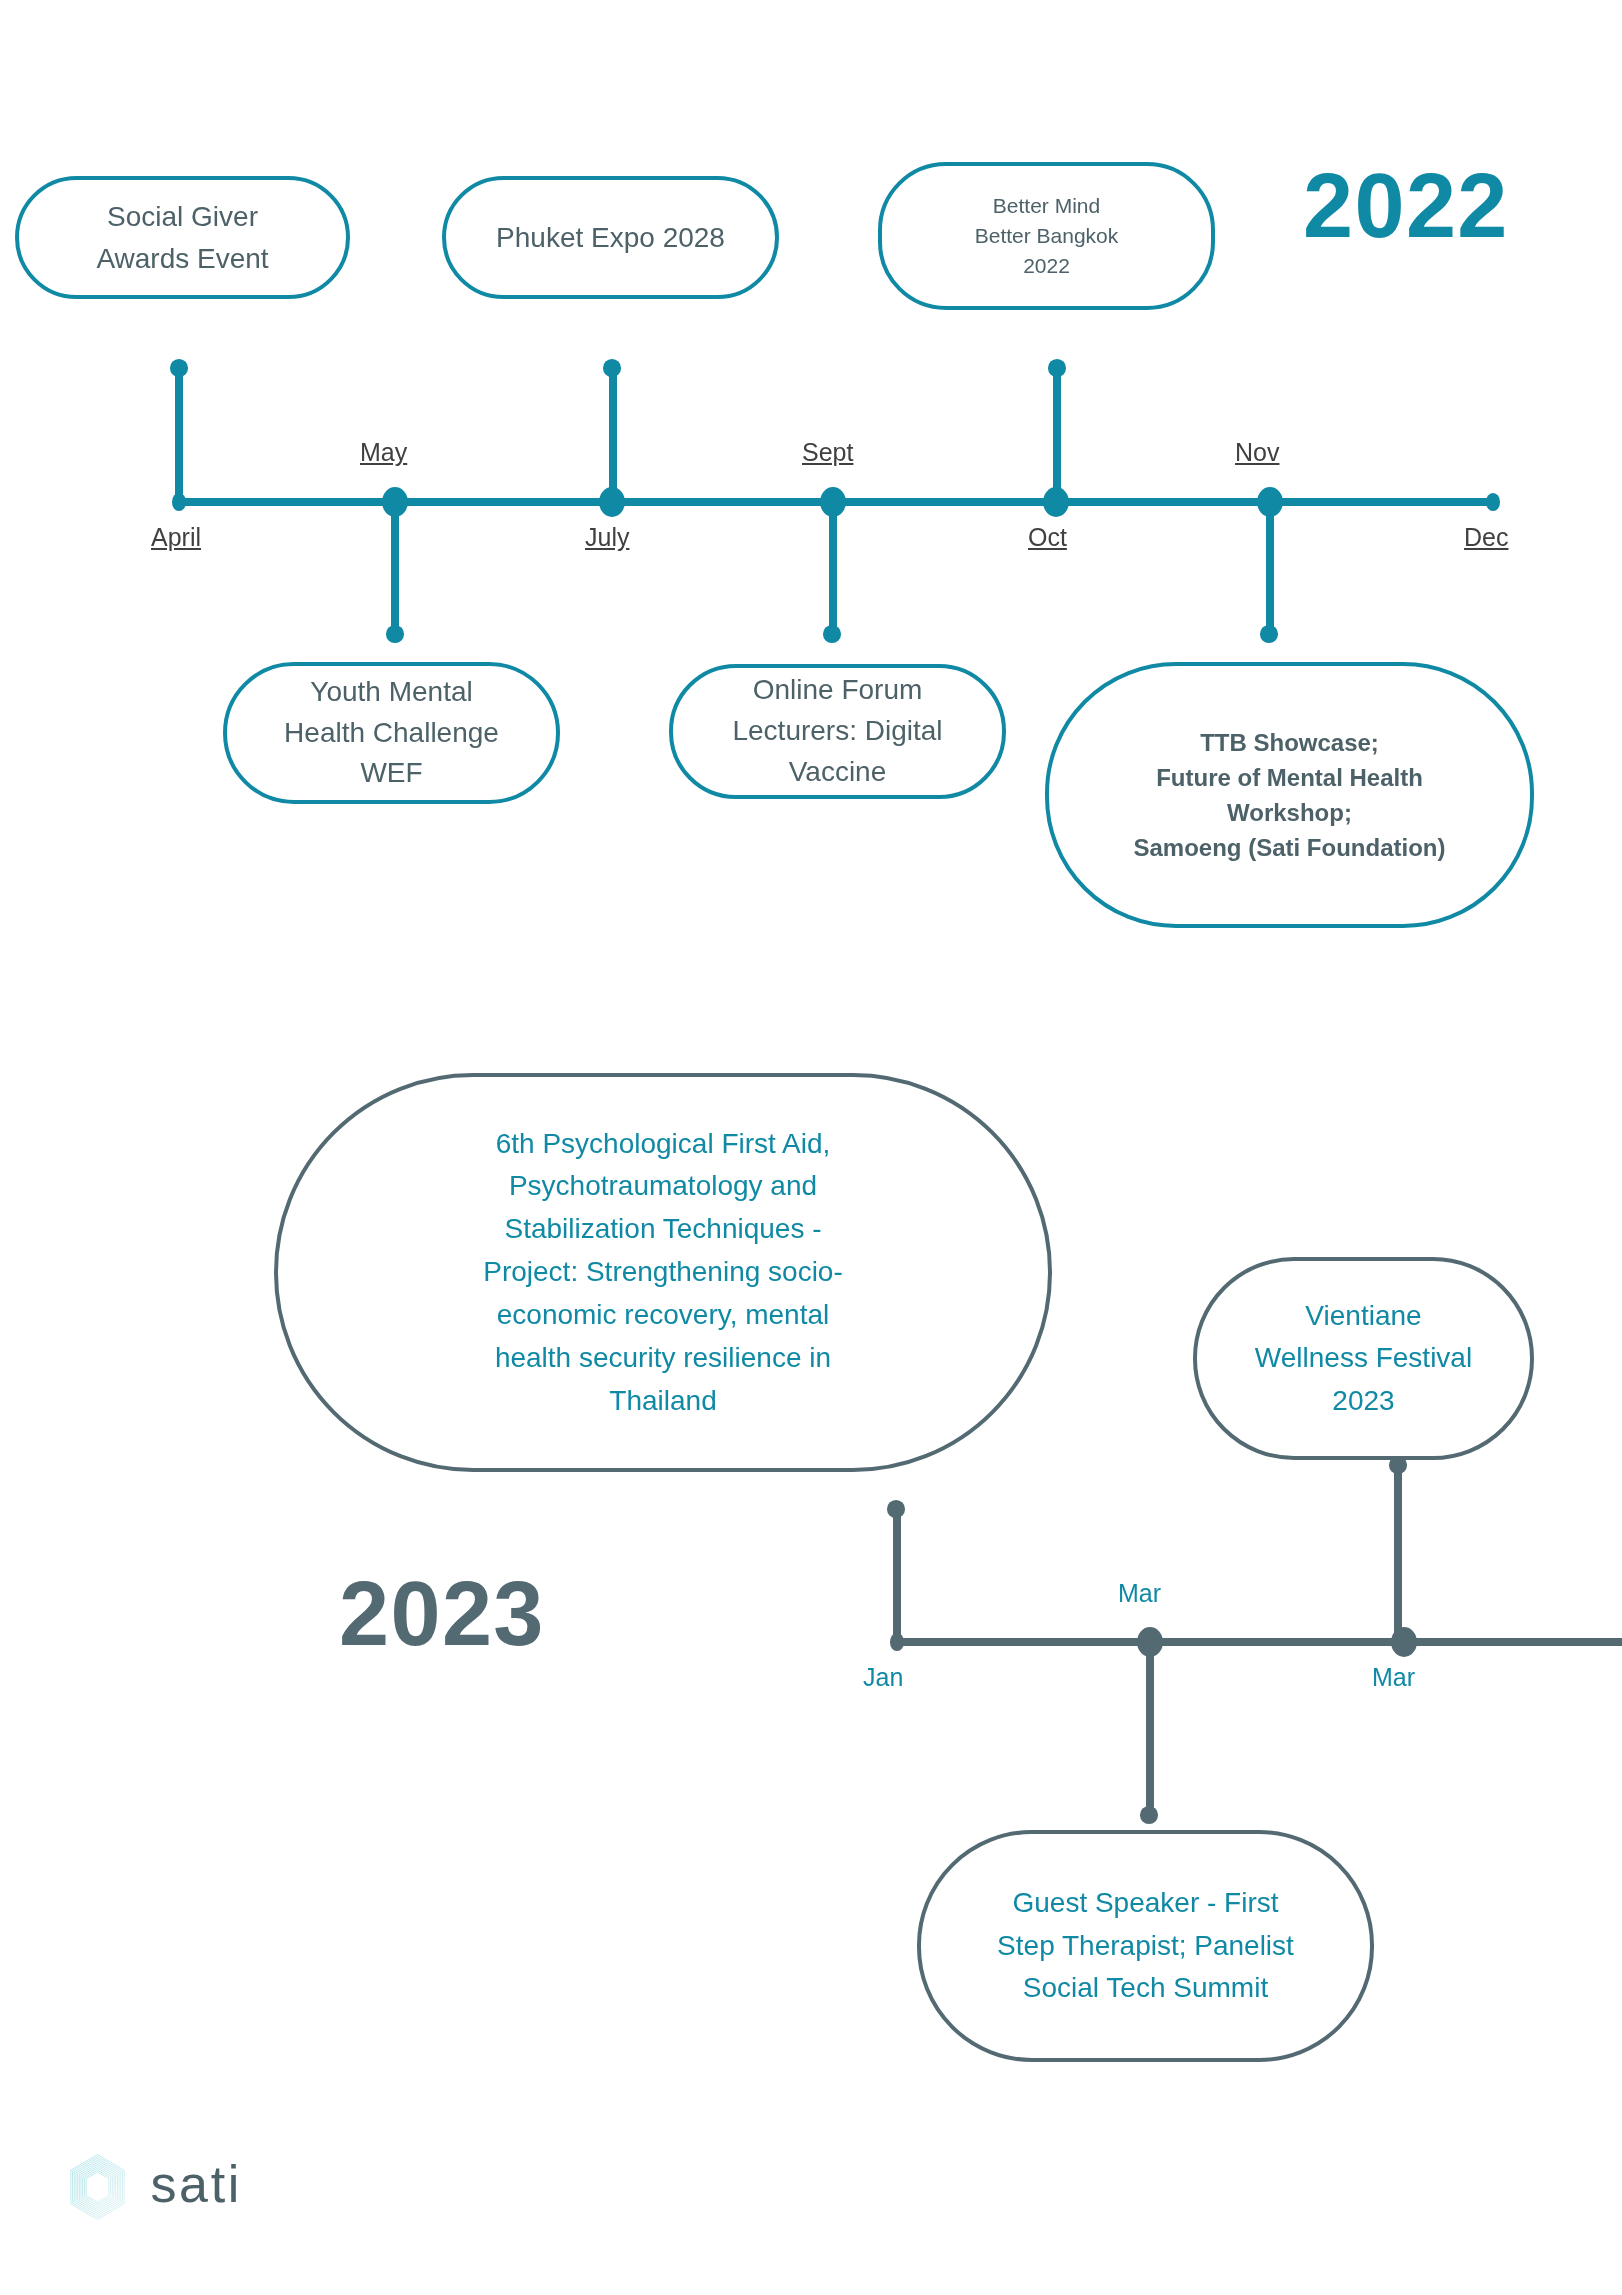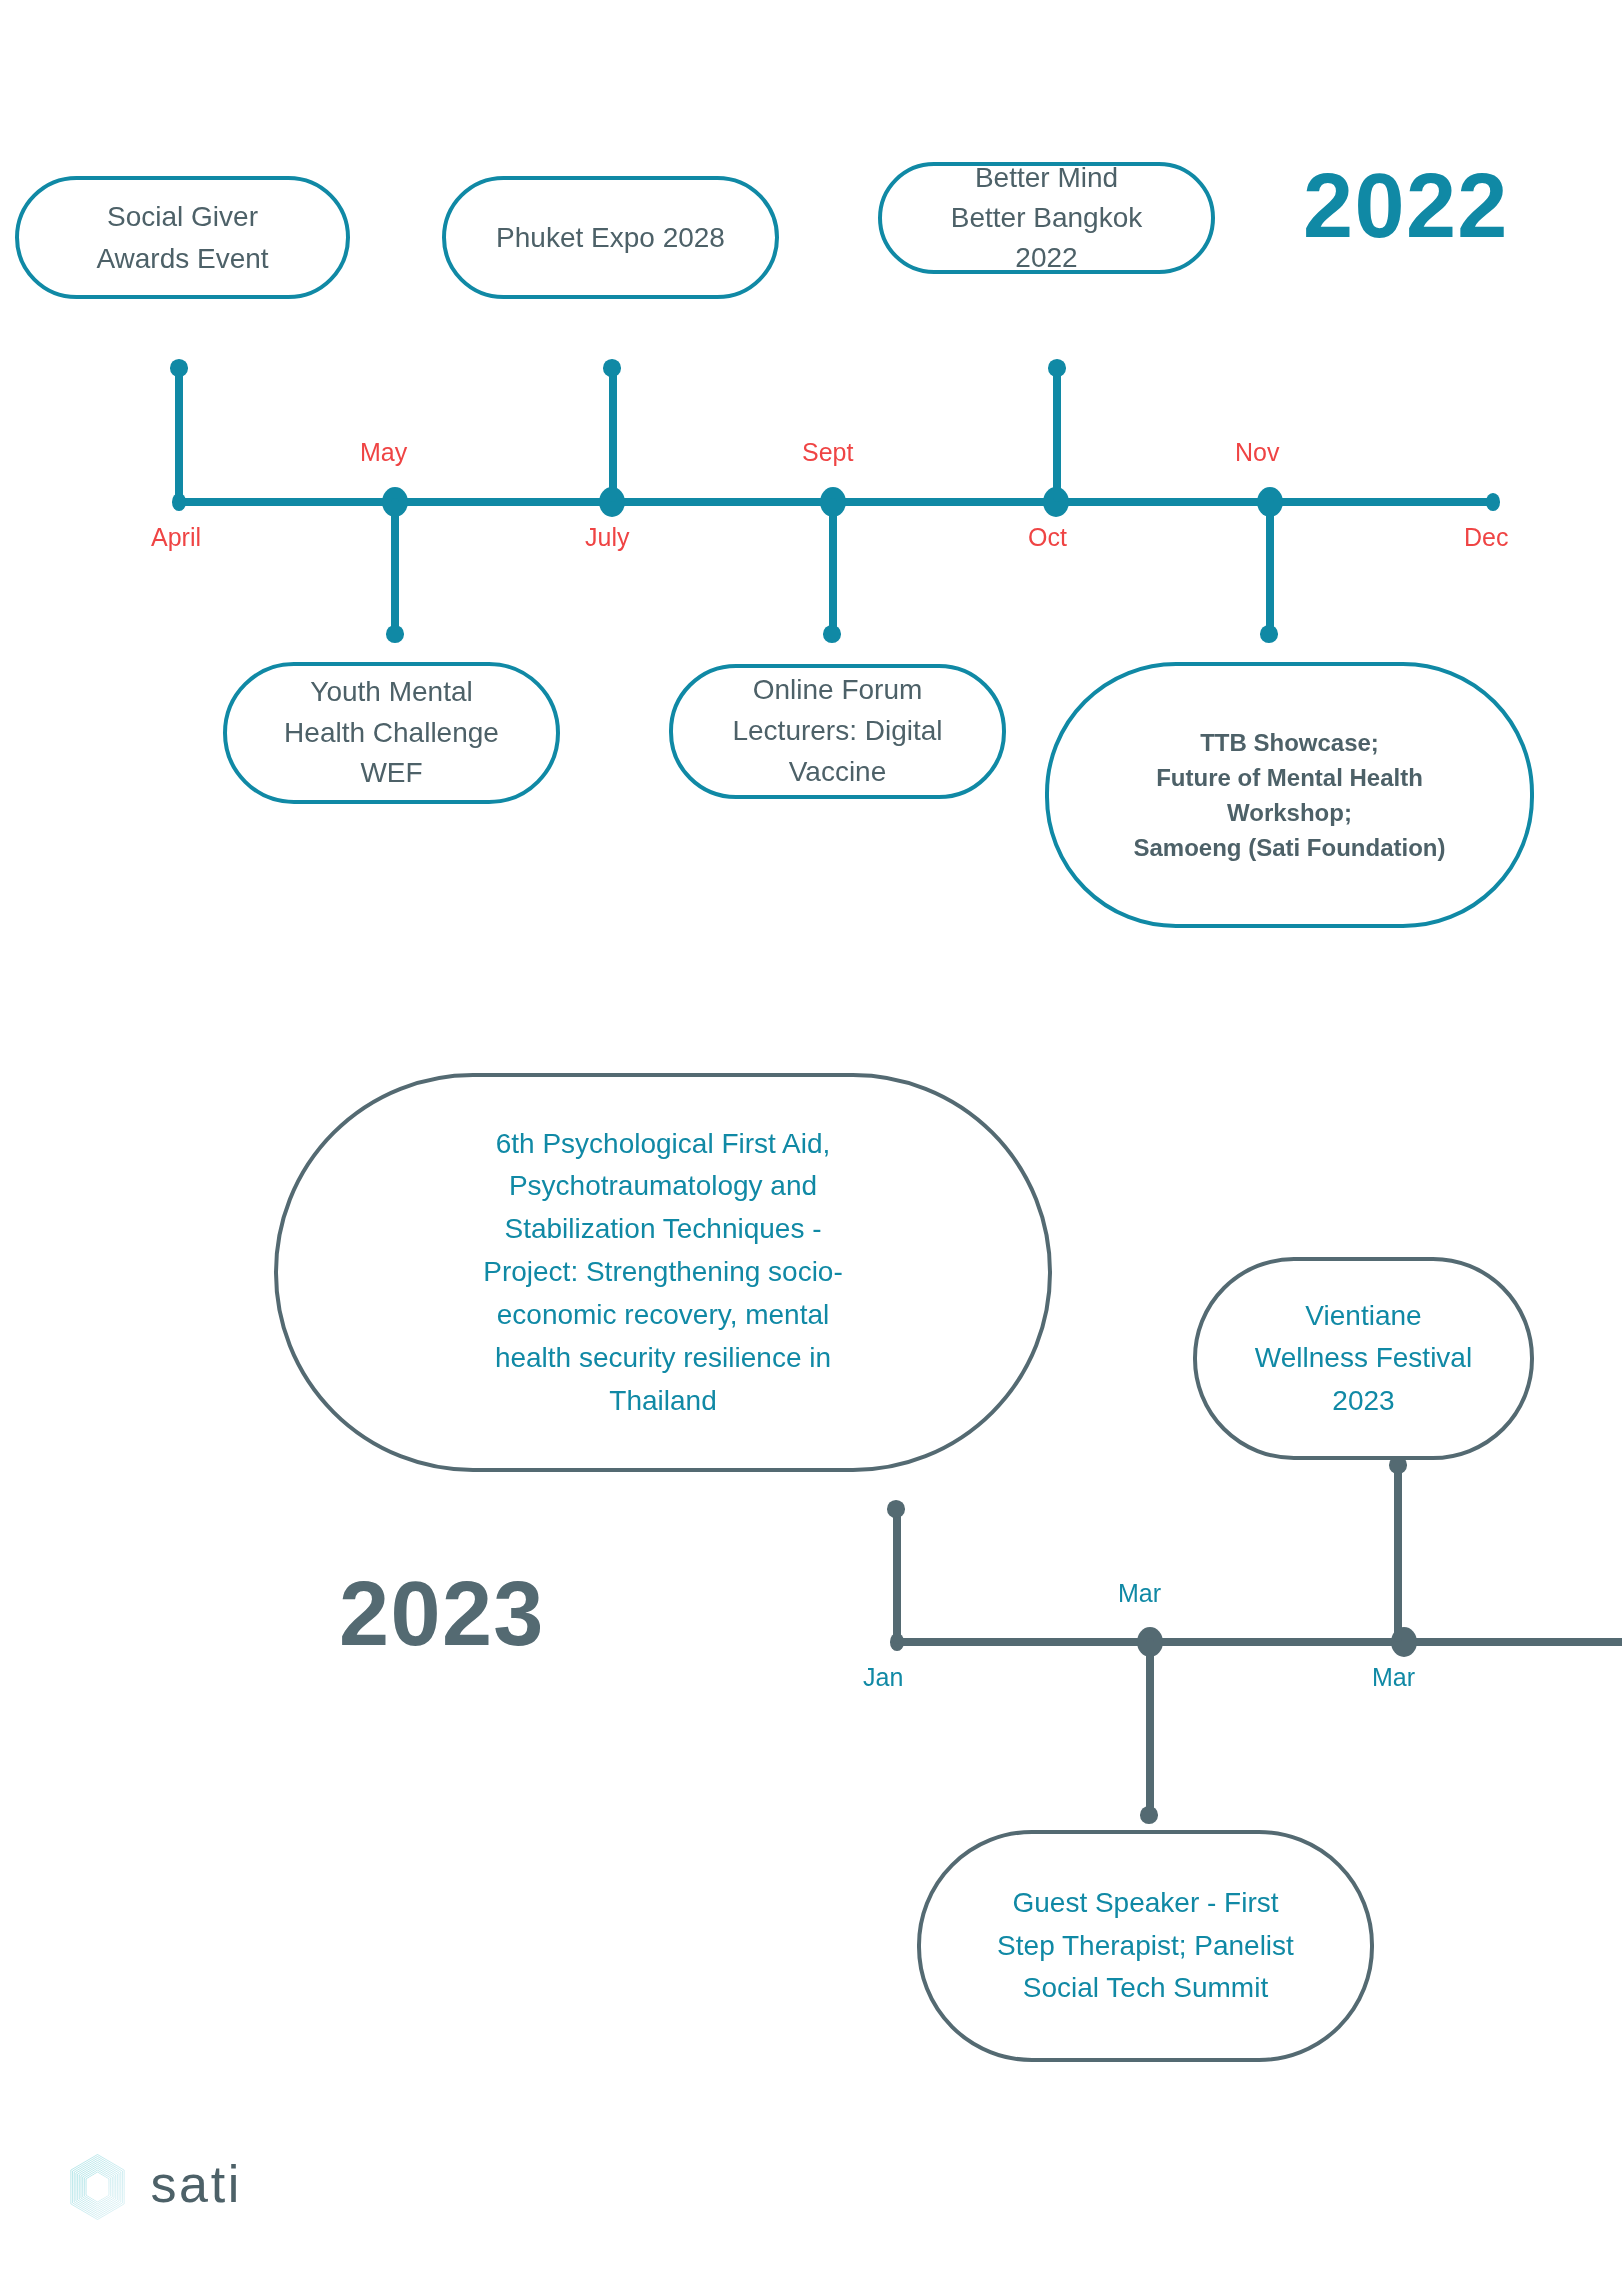--- a/index.html
+++ b/index.html
@@ -93,21 +93,21 @@
   .dot.gray { background: #546a72; }
 
   
   .month {
     position: absolute;
     font-size: 25px;
     line-height: 1;
     white-space: nowrap;
   }
   .month.teal { color: #1089a5; }
-  .month.gray { color: #ef4444; }
+  .month.gray { color: #404040; text-decoration: underline; }
 
   
   #logo {
     position: absolute;
     left: 65px;
     top: 2152px;
     display: flex;
     align-items: center;
     gap: 20.4px;
   }
@@ -167,21 +167,21 @@
 
     <div class="bubble teal" style="left:15px; top:176px; width:335px; height:123px; border-radius:63px; font-size:28px; line-height:1.48;">
       <span class="btxt">Social Giver
 Awards Event</span>
     </div>
 
     <div class="bubble teal" style="left:442px; top:176px; width:337px; height:123px; border-radius:63px; font-size:28px; line-height:1.48;">
       <span class="btxt">Phuket Expo 2028</span>
     </div>
 
-    <div class="bubble teal" style="left:878px; top:162px; width:337px; height:112px; border-radius:68px; font-size:28px; line-height:1.42;">
+    <div class="bubble teal" style="left:878px; top:162px; width:337px; height:148px; border-radius:68px; font-size:21px; line-height:1.42;">
       <span class="btxt">Better Mind
 Better Bangkok
 2022</span>
     </div>
 
     <div class="bubble teal" style="left:223px; top:662px; width:337px; height:142px; border-radius:74px; font-size:28px; line-height:1.46;">
       <span class="btxt">Youth Mental
 Health Challenge
 WEF</span>
     </div>

